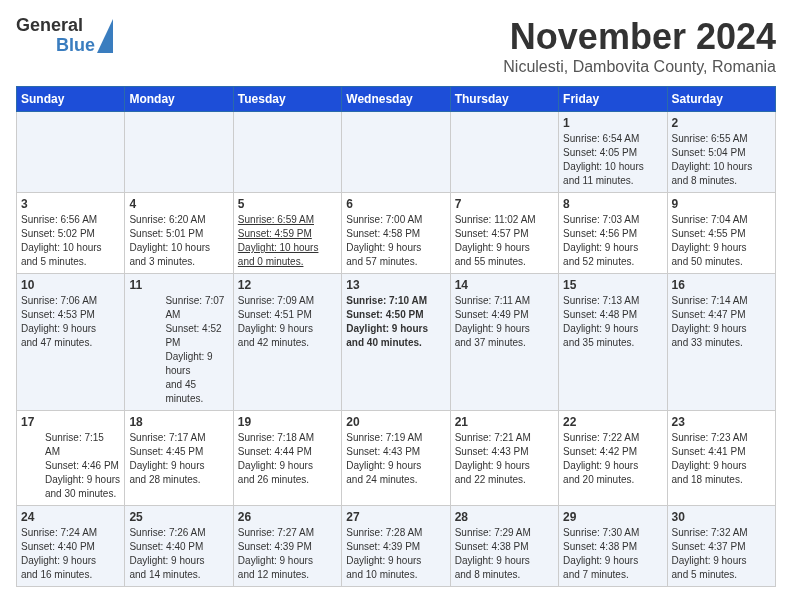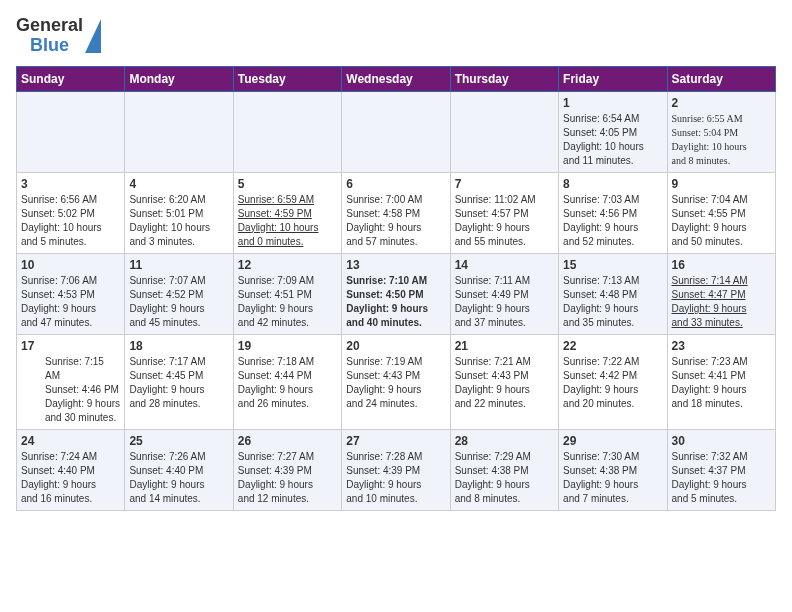--- a/index.html
+++ b/index.html
@@ -37,21 +37,21 @@
       font-size: 16px;
       font-weight: normal;
       color: #555;
     }
     table {
       width: 100%;
       border-collapse: collapse;
       table-layout: fixed;
     }
     thead tr th {
-      background-color: #701a75;
+      background-color: #1d4ed8;
       color: #fff;
       font-size: 12px;
       font-weight: bold;
       padding: 5px 4px;
       text-align: left;
       border: 1px solid #2a6aaa;
     }
     tbody tr td {
       border: 1px solid #ccc;
       vertical-align: top;
@@ -77,26 +77,30 @@
       line-height: 1.4;
       color: #333;
     }
   </style>
 </head>
 <body>
 
 <div class="header">
   <div class="logo">
     <div class="logo-row">
-      <div style="display:flex; flex-direction:column; align-items:center; margin-right:2px;">
+      <div style="display:flex; flex-direction:column; align-items:flex-start; margin-right:2px;">
         <span style="font-size:18px; font-weight:bold; color:#333; line-height:1.1;">General</span>
-        <span style="font-size:18px; font-weight:bold; color:#3a7dbf; line-height:1.1;">Blue</span>
+        <span style="font-size:18px; font-weight:bold; color:#3a7dbf; line-height:1.1;margin-left:40px;">Blue</span>
       </div>
       <div style="width:0;height:0;border-left:16px solid transparent;border-right:0px solid transparent;border-bottom:34px solid #3a7dbf;"></div>
     </div>
+  </div>
+  <div class="title-area">
+    <h1>November 2024</h1>
+    <h2>Niculesti, Dambovita County, Romania</h2>
   </div>
 </div>
 
 <table>
   <thead>
     <tr id="header-row">
         <th>Sunday</th>
         <th>Monday</th>
         <th>Tuesday</th>
         <th>Wednesday</th>
@@ -114,21 +118,21 @@
         <td></td>
         <td>
           <span class="day-num">1</span>
           <div class="day-info" style="white-space: pre-line;">Sunrise: 6:54 AM
 Sunset: 4:05 PM
 Daylight: 10 hours
 and 11 minutes.</div>
         </td>
         <td>
           <span class="day-num">2</span>
-          <div class="day-info" style="white-space: pre-line; font-family: Liberation Serif, serif;">Sunrise: 6:55 AM
+          <div class="day-info" style="white-space: pre-line;">Sunrise: 6:55 AM
 Sunset: 5:04 PM
 Daylight: 10 hours
 and 8 minutes.</div>
         </td>
       </tr>
       <tr>
         <td>
           <span class="day-num">3</span>
           <div class="day-info" style="white-space: pre-line;">Sunrise: 6:56 AM
 Sunset: 5:02 PM
@@ -181,21 +185,21 @@
       <tr>
         <td>
           <span class="day-num">10</span>
           <div class="day-info" style="white-space: pre-line;">Sunrise: 7:06 AM
 Sunset: 4:53 PM
 Daylight: 9 hours
 and 47 minutes.</div>
         </td>
         <td>
           <span class="day-num">11</span>
-          <div class="day-info" style="white-space: pre-line;">Sunrise: 7:07 AM
+          <div class="day-info" style="white-space: pre-line; margin-left: 36px;">Sunrise: 7:07 AM
 Sunset: 4:52 PM
 Daylight: 9 hours
 and 45 minutes.</div>
         </td>
         <td>
           <span class="day-num">12</span>
           <div class="day-info" style="white-space: pre-line;">Sunrise: 7:09 AM
 Sunset: 4:51 PM
 Daylight: 9 hours
 and 42 minutes.</div>
@@ -216,21 +220,21 @@
         </td>
         <td>
           <span class="day-num">15</span>
           <div class="day-info" style="white-space: pre-line;">Sunrise: 7:13 AM
 Sunset: 4:48 PM
 Daylight: 9 hours
 and 35 minutes.</div>
         </td>
         <td>
           <span class="day-num">16</span>
-          <div class="day-info" style="white-space: pre-line; text-decoration: underline;">Sunrise: 7:14 AM
+          <div class="day-info" style="white-space: pre-line;">Sunrise: 7:14 AM
 Sunset: 4:47 PM
 Daylight: 9 hours
 and 33 minutes.</div>
         </td>
       </tr>
       <tr>
         <td>
           <span class="day-num">17</span>
           <div class="day-info" style="white-space: pre-line; margin-left: 24px;">Sunrise: 7:15 AM
 Sunset: 4:46 PM

